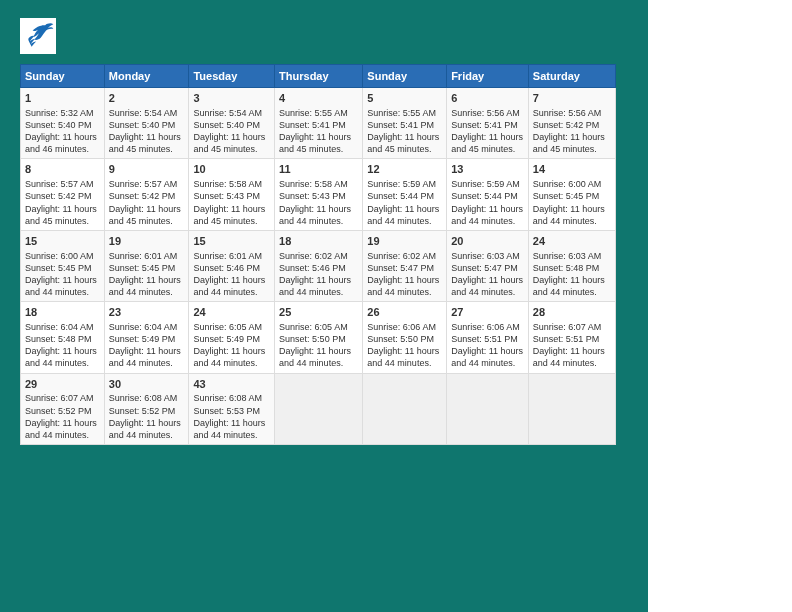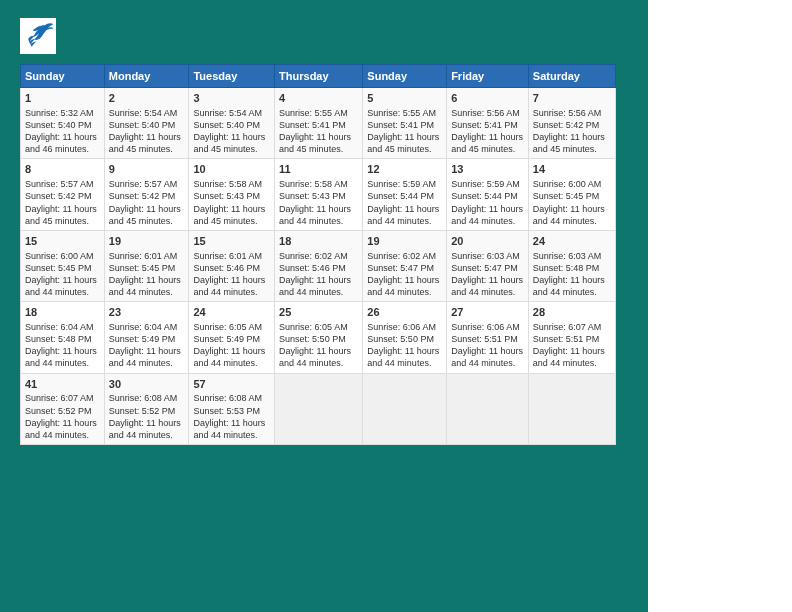--- a/index.html
+++ b/index.html
@@ -330,35 +330,35 @@
           <td>
             <span class="day-num">28</span>
             <div>Sunrise: 6:07 AM</div>
             <div>Sunset: 5:51 PM</div>
             <div>Daylight: 11 hours</div>
             <div>and 44 minutes.</div>
           </td>
         </tr>
         <tr>
           <td>
-            <span class="day-num">41</span>
+            <span class="day-num">29</span>
             <div>Sunrise: 6:07 AM</div>
             <div>Sunset: 5:52 PM</div>
             <div>Daylight: 11 hours</div>
             <div>and 44 minutes.</div>
           </td>
           <td>
             <span class="day-num">30</span>
             <div>Sunrise: 6:08 AM</div>
             <div>Sunset: 5:52 PM</div>
             <div>Daylight: 11 hours</div>
             <div>and 44 minutes.</div>
           </td>
           <td>
-            <span class="day-num">57</span>
+            <span class="day-num">43</span>
             <div>Sunrise: 6:08 AM</div>
             <div>Sunset: 5:53 PM</div>
             <div>Daylight: 11 hours</div>
             <div>and 44 minutes.</div>
           </td>
           <td class="empty-cell"></td>
           <td class="empty-cell"></td>
           <td class="empty-cell"></td>
           <td class="empty-cell"></td>
         </tr>

